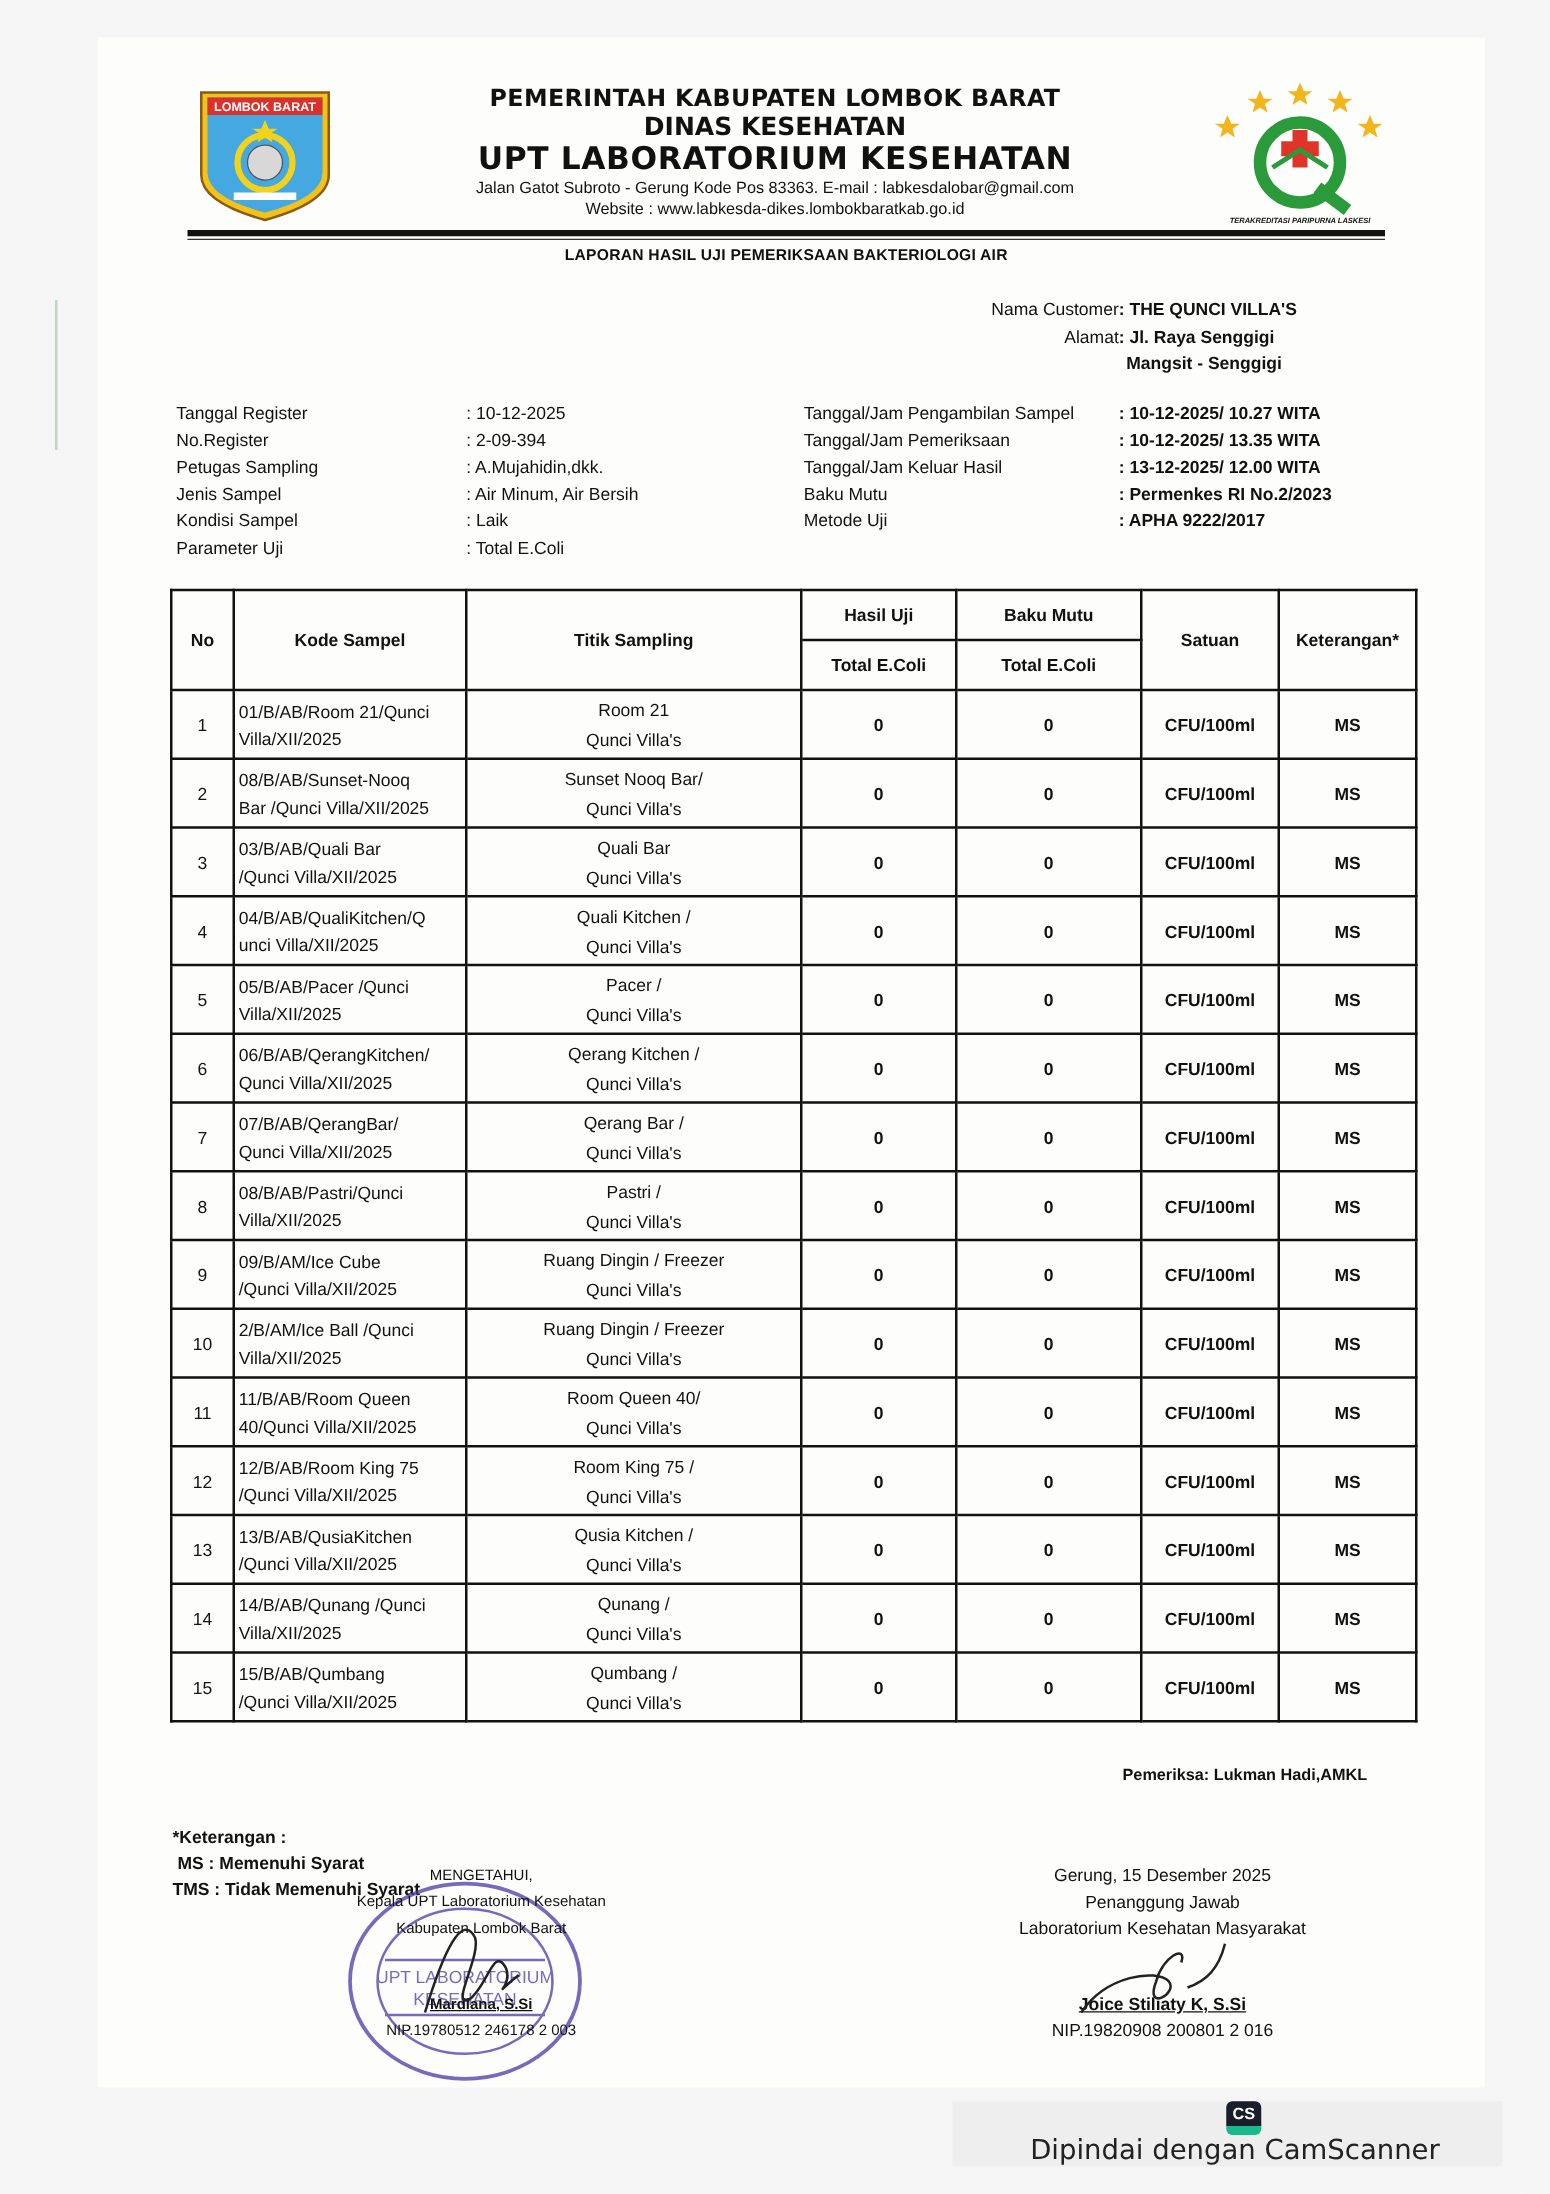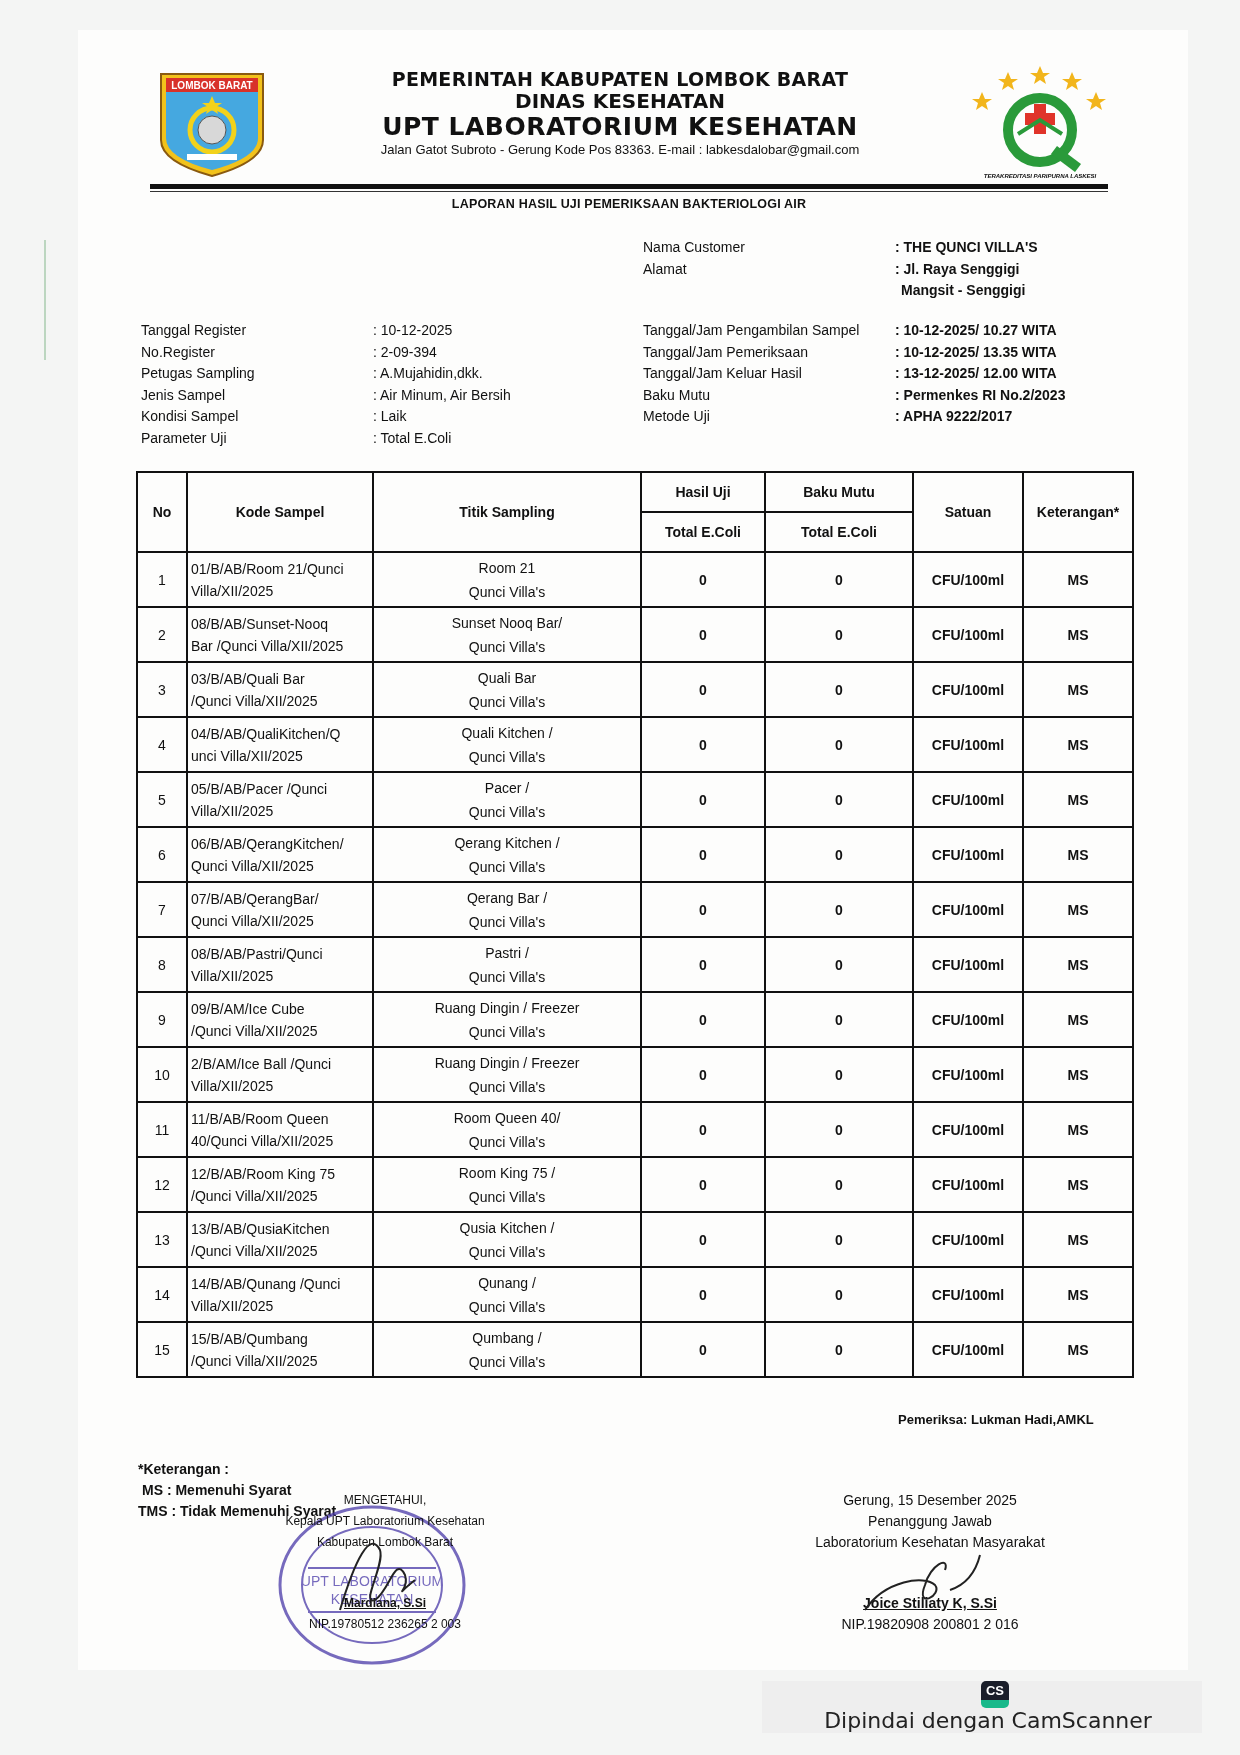--- a/index.html
+++ b/index.html
@@ -26,21 +26,21 @@
   .hl5 { font-size:13px; line-height:17px; }
   .rule-thick { position:absolute; left:150px; top:184px; width:958px; height:5px; background:#111; }
   .rule-thin { position:absolute; left:150px; top:191px; width:958px; height:1px; background:#333; }
   .report-title { position:absolute; left:150px; top:197px; width:958px; text-align:center; font-weight:bold; font-size:12.5px; letter-spacing:0.2px; }
 
   
   .info { position:absolute; font-size:14px; line-height:21.5px; }
   .info .row { display:flex; }
   .info-left { left:141px; top:320px; }
   .info-left .k { width:232px; }
-  .info-right-top { left:643px; top:237px; }
+  .info-right-top { left:643px; top:237px;text-align:right; }
   .info-right-top .k { width:252px; }
   .info-right-bottom { left:643px; top:320px; }
   .info-right-bottom .k { width:252px; }
   .info .v { font-weight:normal; }
   .info-right-top .v, .info-right-bottom .v { font-weight:bold; }
   .info-left .v { font-weight:normal; }
 
   
   table.results {
     position:absolute; left:136px; top:471px;
@@ -91,20 +91,21 @@
   <circle cx="55" cy="60" r="22" fill="none" stroke="#f2d21b" stroke-width="5"></circle>
   <circle cx="55" cy="60" r="14" fill="#d8d8d8" stroke="#555" stroke-width="1"></circle>
   <rect x="30" y="84" width="50" height="6" fill="#fff"></rect>
 </svg>
 
 <div class="head-lines">
   <div class="hl1">PEMERINTAH KABUPATEN LOMBOK BARAT</div>
   <div class="hl2">DINAS KESEHATAN</div>
   <div class="hl3">UPT LABORATORIUM KESEHATAN</div>
   <div class="hl4">Jalan Gatot Subroto - Gerung Kode Pos 83363. E-mail : labkesdalobar@gmail.com</div>
+  <div class="hl5">Website : www.labkesda-dikes.lombokbaratkab.go.id</div>
 </div>
 
 <svg class="logo-right" viewBox="0 0 138 120">
   <g fill="#f2b51b">
     <polygon points="14,28 17,35 24,35 18,39 20,46 14,42 8,46 10,39 4,35 11,35"></polygon>
     <polygon points="40,8 43,15 50,15 44,19 46,26 40,22 34,26 36,19 30,15 37,15"></polygon>
     <polygon points="72,2 75,9 82,9 76,13 78,20 72,16 66,20 68,13 62,9 69,9"></polygon>
     <polygon points="104,8 107,15 114,15 108,19 110,26 104,22 98,26 100,19 94,15 101,15"></polygon>
     <polygon points="128,28 131,35 138,35 132,39 134,46 128,42 122,46 124,39 118,35 125,35"></polygon>
   </g>
@@ -445,21 +446,21 @@
   <text x="100" y="86" text-anchor="middle" font-size="14" fill="#4a3aa8" font-family="Liberation Sans, sans-serif">UPT LABORATORIUM</text>
   <text x="100" y="104" text-anchor="middle" font-size="14" fill="#4a3aa8" font-family="Liberation Sans, sans-serif">KESEHATAN</text>
 </svg>
 
 <div class="sign-left">
   <div>MENGETAHUI,</div>
   <div>Kepala UPT Laboratorium Kesehatan</div>
   <div>Kabupaten Lombok Barat</div>
   <div class="gap"></div>
   <div class="sign-name">Mardiana, S.Si</div>
-  <div>NIP.19780512 236265 2 003</div>
+  <div>NIP.19780512 246178 2 003</div>
 </div>
 <svg class="sig-left" viewBox="0 0 120 100">
   <path d="M20 90 C35 40 50 10 60 30 C65 45 40 85 55 80 C70 70 75 35 85 55 C90 70 70 80 95 60" fill="none" stroke="#222" stroke-width="2"></path>
 </svg>
 
 <div class="sign-right">
   <div>Gerung, 15 Desember 2025</div>
   <div>Penanggung Jawab</div>
   <div>Laboratorium Kesehatan Masyarakat</div>
   <div class="gap"></div>

